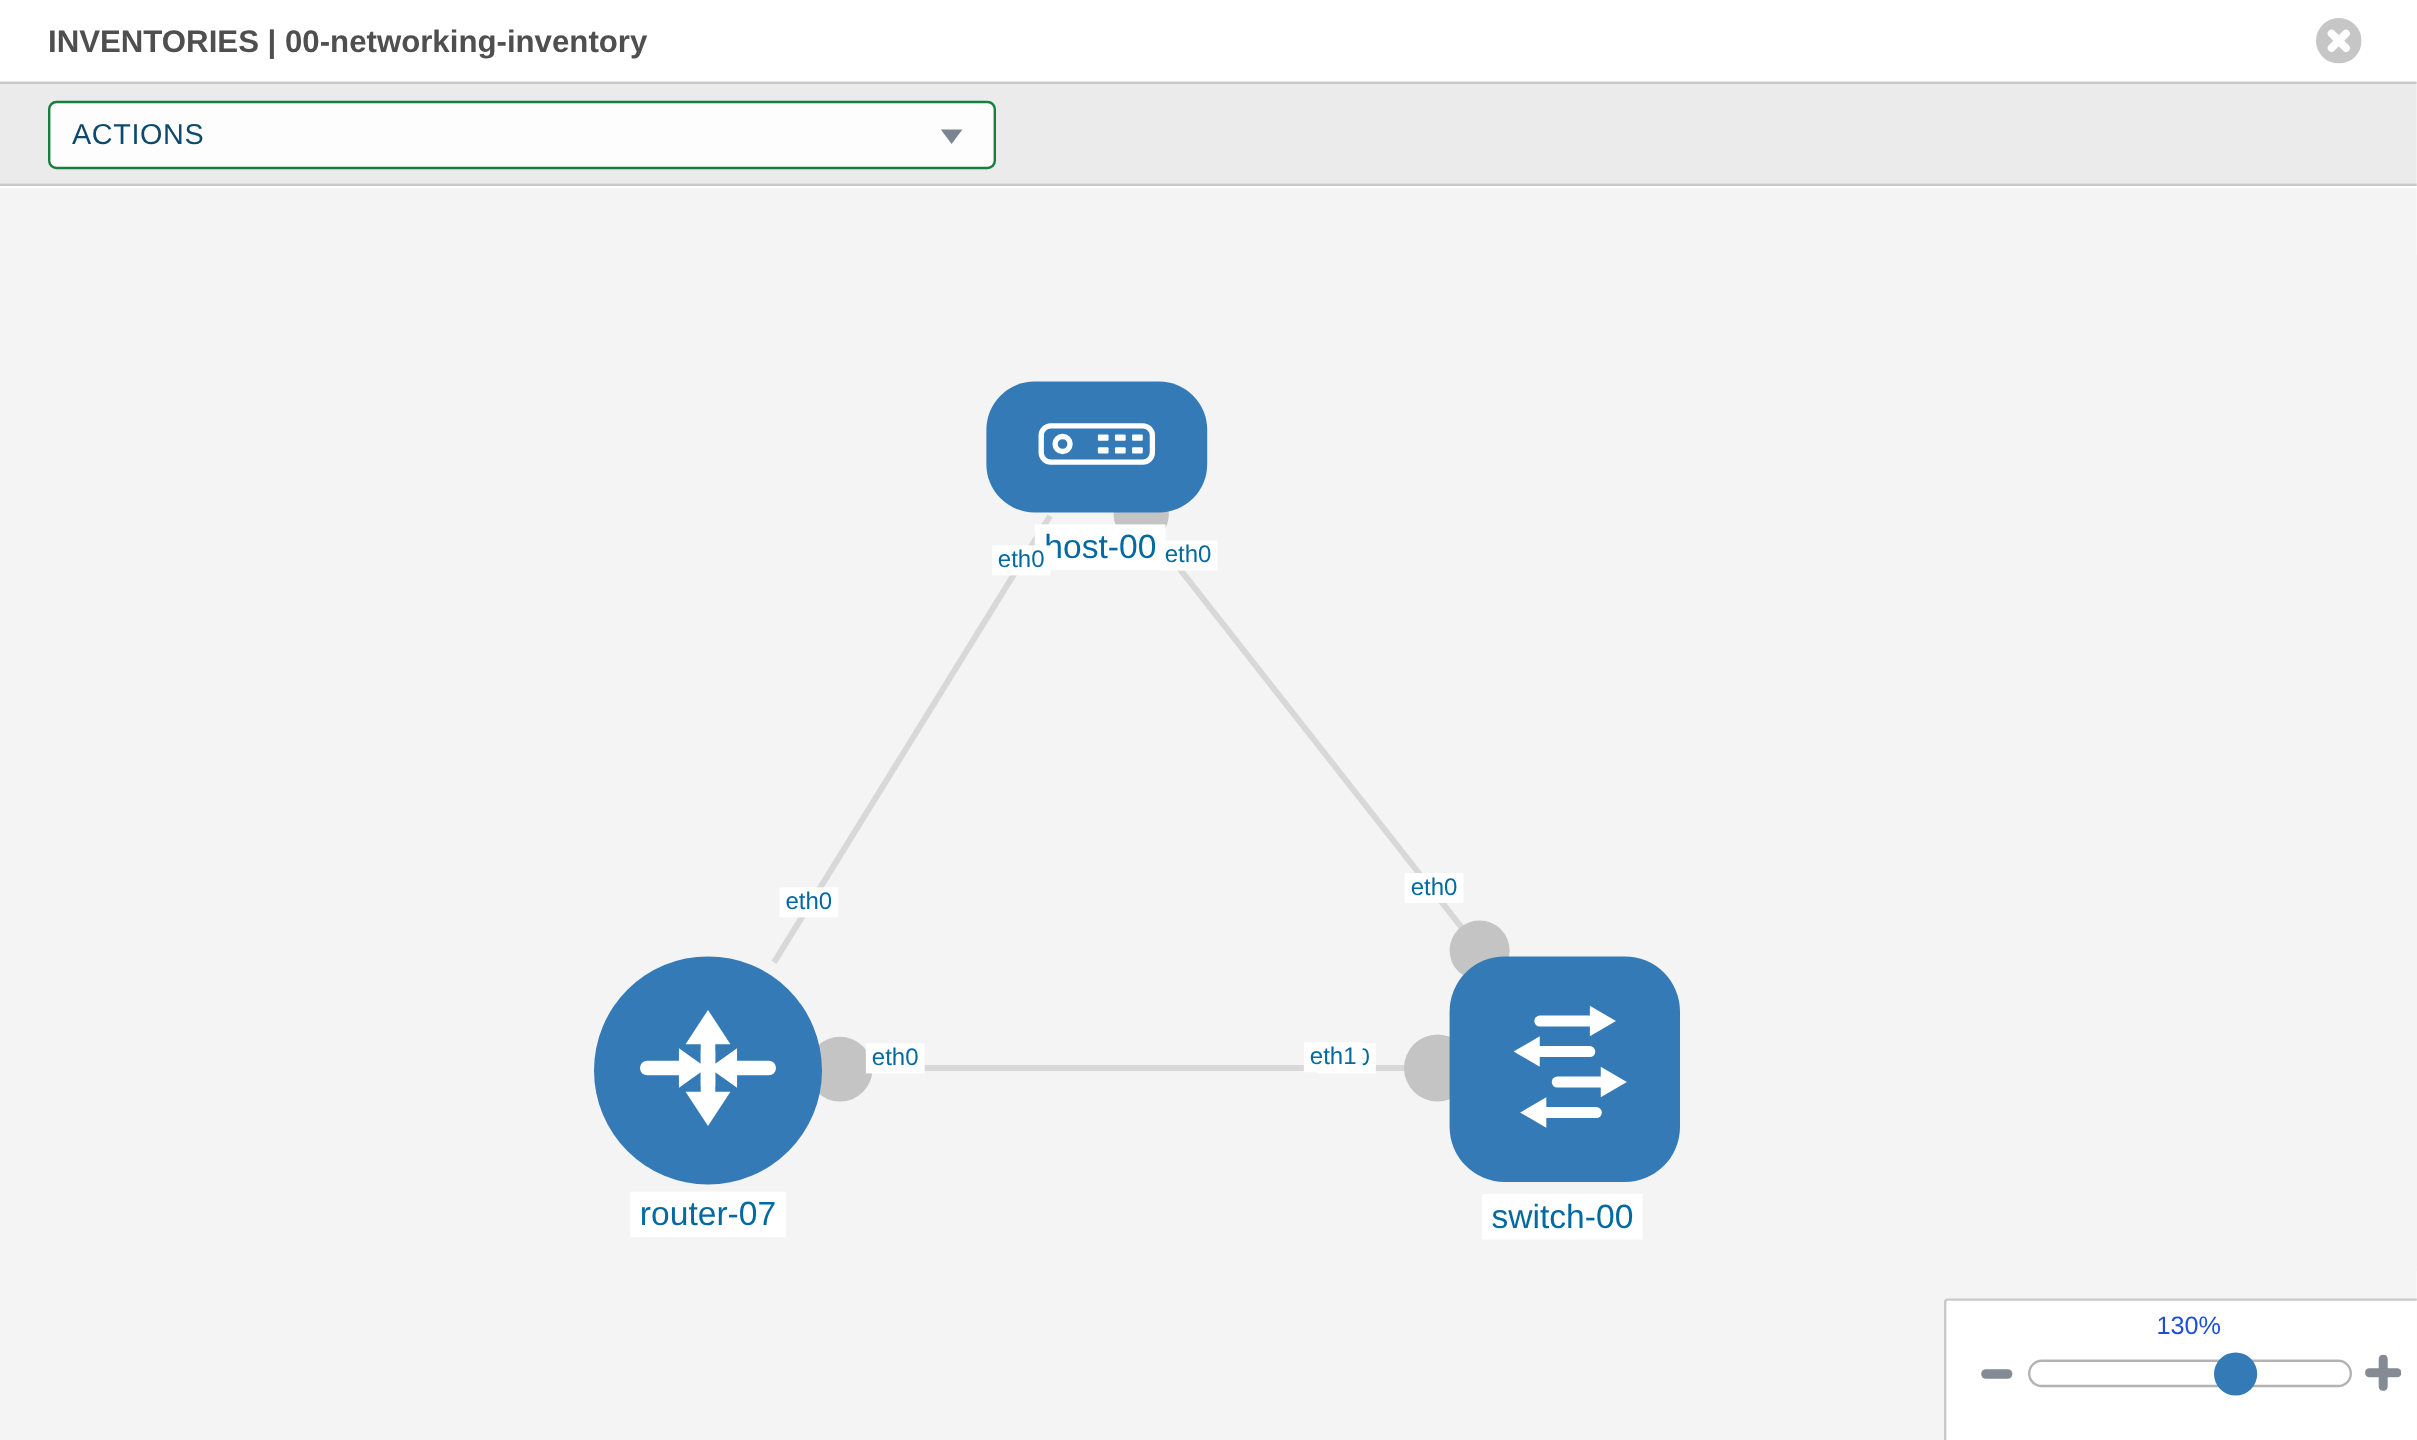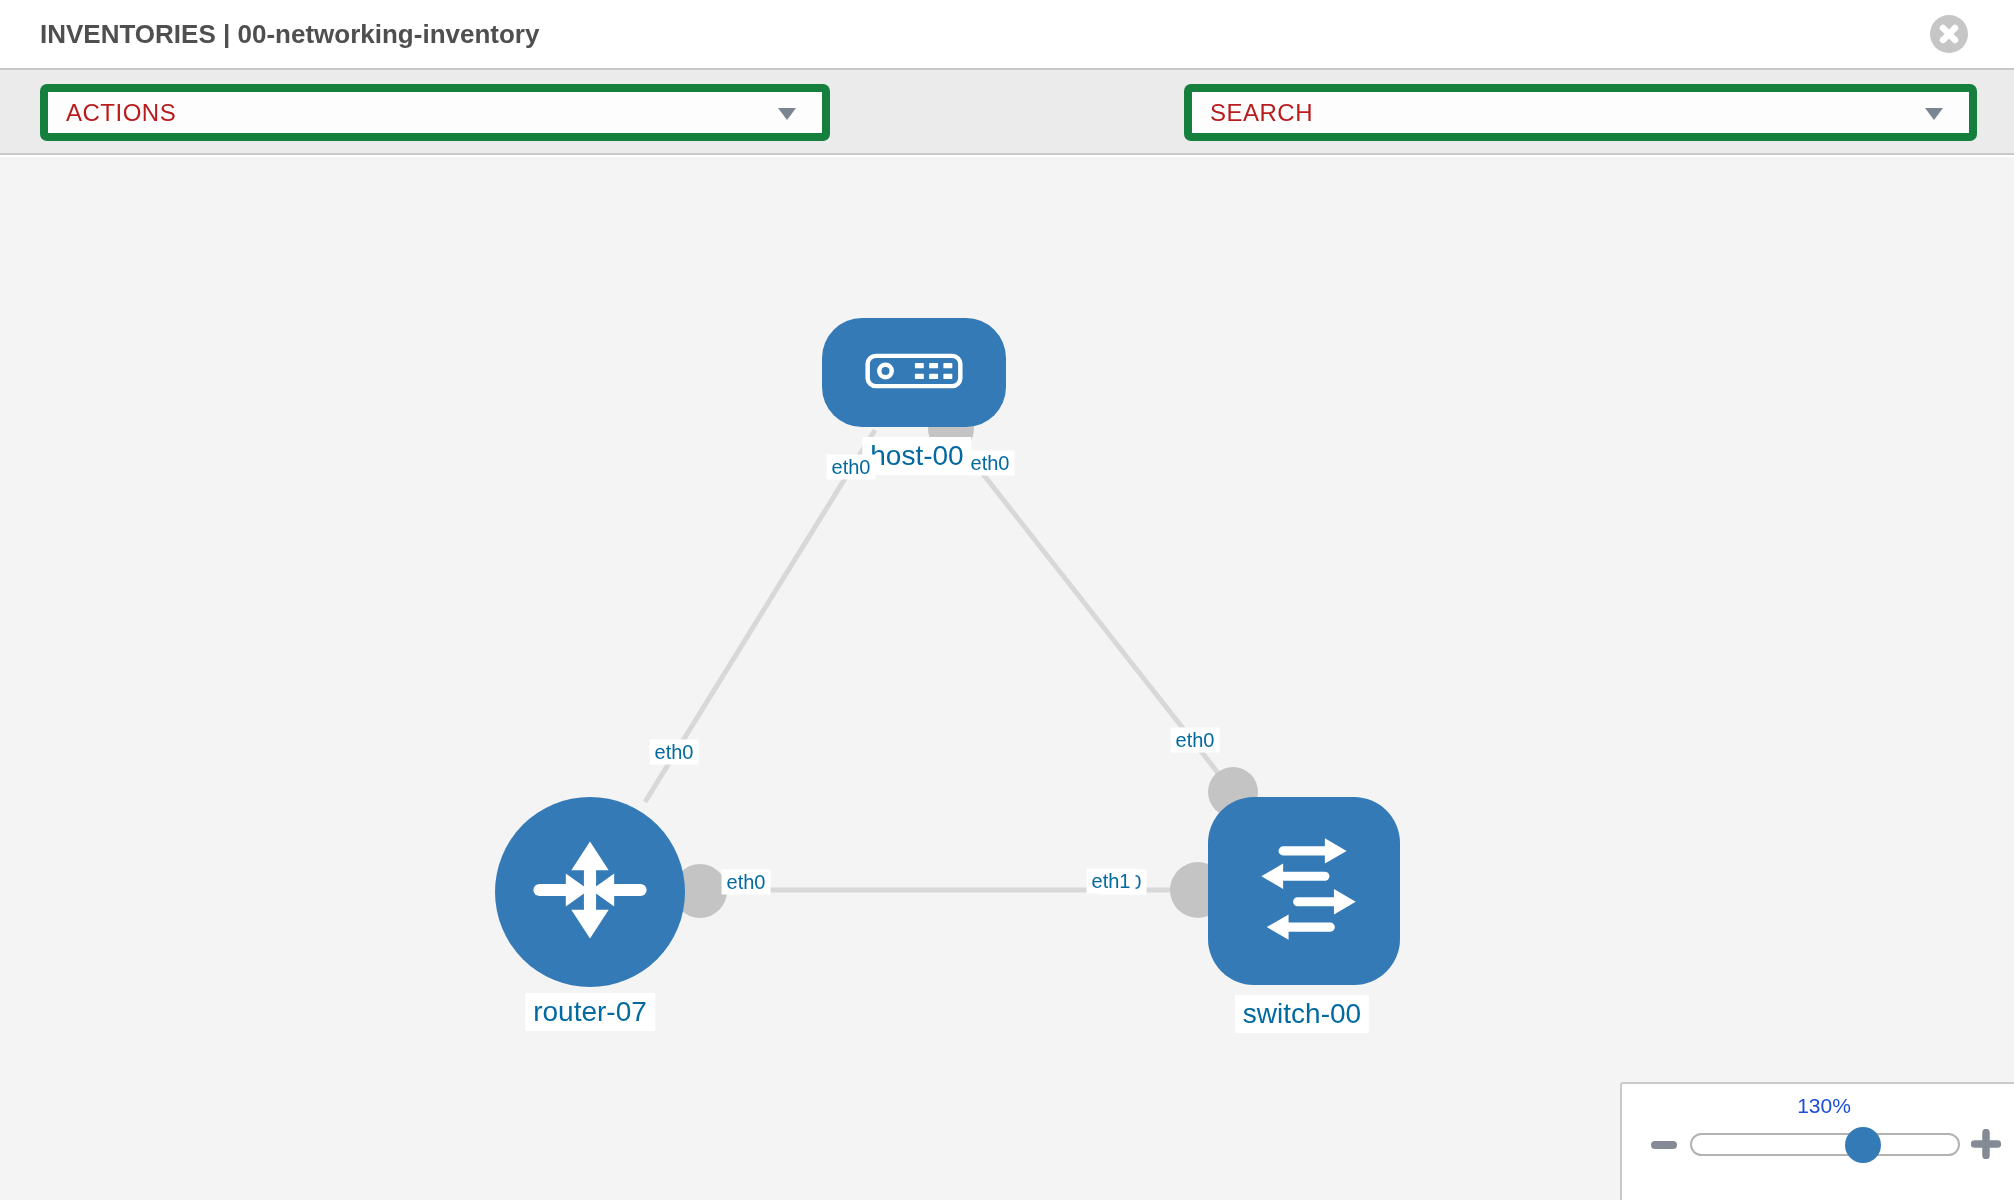--- a/index.html
+++ b/index.html
@@ -8,22 +8,22 @@
     background:#ffffff;font-family:"Liberation Sans",sans-serif;
     -webkit-font-smoothing:antialiased;
   }
   
   .header{position:absolute;left:0;top:0;width:100%;height:70px;background:#fff;border-bottom:2px solid #c8c8c8;box-sizing:border-box;}
   .title{position:absolute;left:40px;top:0;line-height:68px;font-size:26px;font-weight:700;color:#4f4f4f;}
   .close-btn{position:absolute;right:46px;top:15px;width:38px;height:38px;border:none;background:transparent;padding:0;cursor:pointer;}
   
   .toolbar{position:absolute;left:0;top:70px;width:100%;height:85px;background:#ebebeb;border-bottom:2px solid #c8c8c8;box-sizing:border-box;}
   .select{
-    position:absolute;top:14px;height:57px;background:#fdfdfd;border:8px solid #15803d;border-radius:7px;
-    box-sizing:border-box;display:flex;align-items:center;color:#b91c1c;font-size:24px;letter-spacing:.5px;
+    position:absolute;top:14px;height:57px;background:#fdfdfd;border:2px solid #15803d;border-radius:7px;
+    box-sizing:border-box;display:flex;align-items:center;color:#0c4a6e;font-size:24px;letter-spacing:.5px;
     padding-left:18px;cursor:pointer;
   }
   .select .caret{position:absolute;right:26px;top:50%;margin-top:-5px;width:0;height:0;
     border-left:9px solid transparent;border-right:9px solid transparent;border-top:12px solid #7b8591;}
   .sel-actions{left:40px;width:790px;}
   .sel-search{left:1184px;width:793px;}
   .tool-icon-btn{position:absolute;top:94px;width:42px;height:42px;border:none;background:transparent;padding:0;cursor:pointer;}
   .btn-wrench{left:1046px;}
   .btn-key{left:1112px;}
   
@@ -84,24 +84,20 @@
       <span>
         <svg width="42" height="42" viewBox="0 0 36 36">
           <circle cx="12" cy="12" r="6" fill="none" stroke="#8a929e" stroke-width="4.5"></circle>
           <line x1="16.5" y1="16.5" x2="27.5" y2="27.5" stroke="#8a929e" stroke-width="4.5" stroke-linecap="round"></line>
           <line x1="23.5" y1="23.5" x2="27.5" y2="19.5" stroke="#8a929e" stroke-width="4.5" stroke-linecap="round"></line>
           <line x1="27.5" y1="27.5" x2="31" y2="24" stroke="#8a929e" stroke-width="4.5" stroke-linecap="round"></line>
         </svg>
       </span>
     </button>
 
-    <div class="select sel-search">
-      <span>SEARCH</span>
-      <span class="caret"></span>
-    </div>
   </div>
 
   <div class="canvas"></div>
 
   <svg class="links-layer" width="2014" height="1200" viewBox="0 0 2014 1200">
 
     <line x1="875" y1="430" x2="645" y2="802" stroke="#d8d8d8" stroke-width="5"></line>
     <line x1="950" y1="432" x2="1233" y2="792" stroke="#d8d8d8" stroke-width="5"></line>
     <line x1="690" y1="890" x2="1210" y2="890" stroke="#d8d8d8" stroke-width="5"></line>
 

